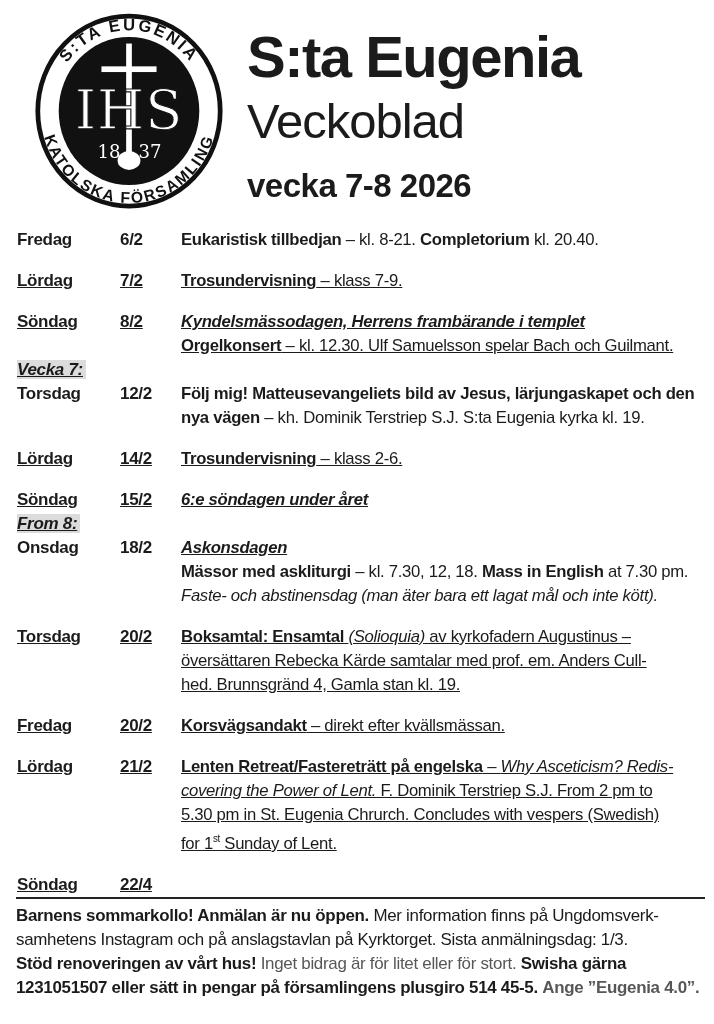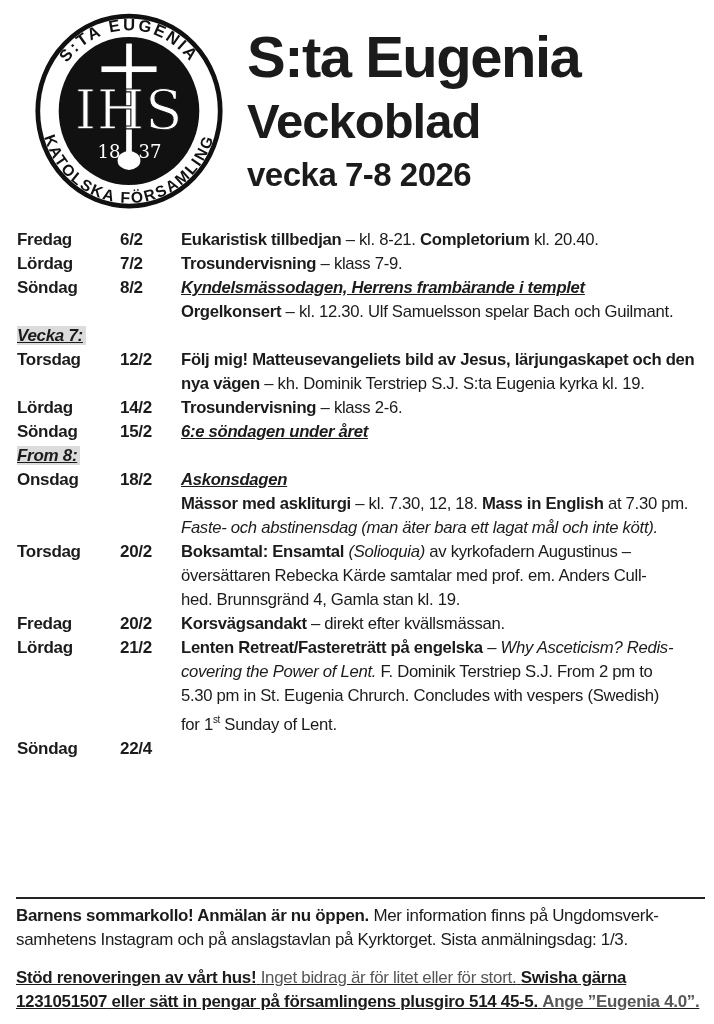--- a/index.html
+++ b/index.html
@@ -12,43 +12,43 @@
   .page{
     position:relative;width:714px;height:1024px;margin:0 auto;
     background:var(--paper);color:var(--ink);
     font-family:"Liberation Sans",sans-serif;overflow:hidden;
   }
   
   #logo{position:absolute;left:34px;top:11px;width:190px;height:200px;}
   
   #title-block{position:absolute;left:247px;top:26px;}
   .t1{font-size:58px;font-weight:bold;letter-spacing:-1.5px;line-height:1.08;}
-  .t2{font-size:49px;font-weight:bold;letter-spacing:-1px;line-height:1.05;margin-top:7px;}
-  .t3{font-size:33px;font-weight:bold;letter-spacing:-0.5px;line-height:1.05;margin-top:11px;}
+  .t2{font-size:49px;font-weight:normal;letter-spacing:-1px;line-height:1.05;margin-top:7px;}
+  .t3{font-size:33px;font-weight:bold;letter-spacing:-0.5px;line-height:1.05;margin-top:22px;}
   
   #schedule{
     position:absolute;left:17px;top:228px;width:690px;
     font-size:17px;line-height:24px;letter-spacing:-0.3px;
   }
   .row{display:grid;grid-template-columns:103px 61px 1fr;}
-  .row.gap{}
+  .row.gap{margin-top:17px;text-decoration:underline;}
   .day,.date{font-weight:bold;}
   .line{white-space:nowrap;transform-origin:0 50%;}
   .week-row{line-height:24px;}
   .week-badge{
     font-weight:bold;font-style:italic;text-decoration:underline;
     background:var(--highlight);padding:0 3px 0 0;margin-top:42px;
   }
   
   #footer{
     position:absolute;left:16px;top:897px;width:689px;
     font-size:17px;line-height:24px;letter-spacing:-0.3px;
   }
   #footer .rule{border-top:2px solid #242424;margin-bottom:5px;}
-  .para + .para{margin-top:14px;text-decoration:underline;}
+  .para + .para{}
   
   .s-n{}
   .s-b{font-weight:bold;}
   .s-i{font-style:italic;}
   .s-biu{font-weight:bold;font-style:italic;text-decoration:underline;}
   .s-g{color:var(--gray);}
   .s-gb{color:var(--gray);font-weight:bold;}
   .s-sup{vertical-align:super;font-size:10px;}
 </style>
 </head>

